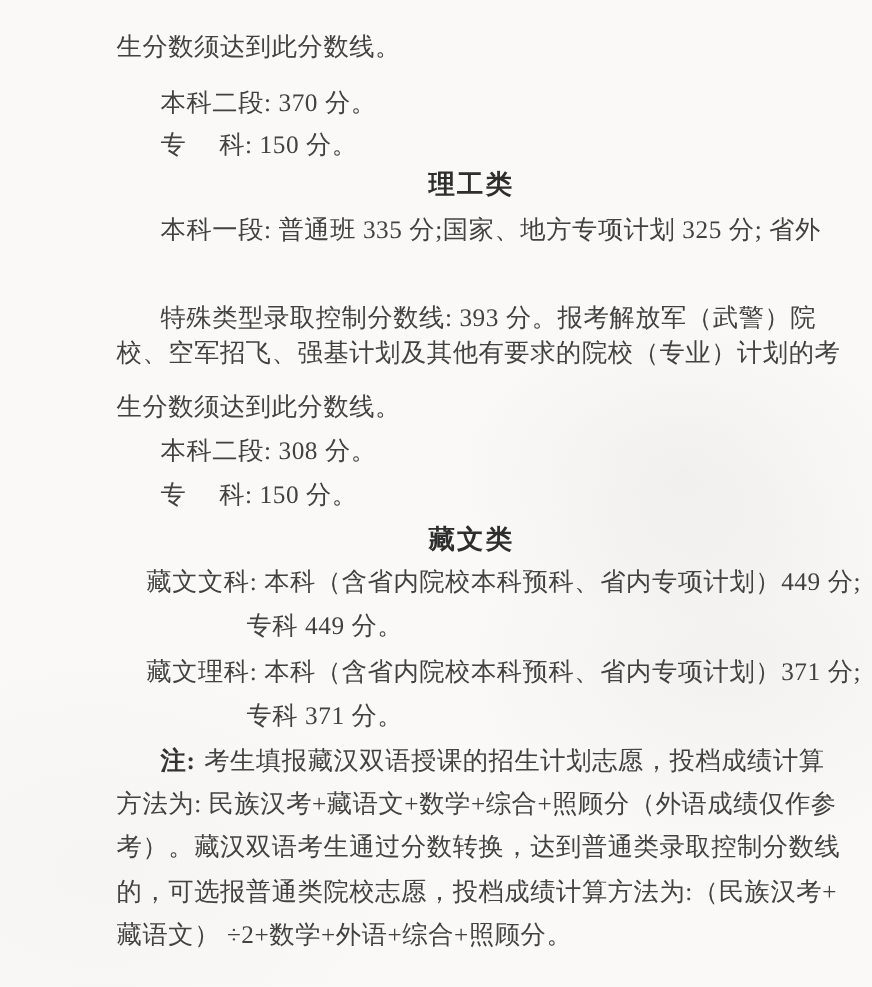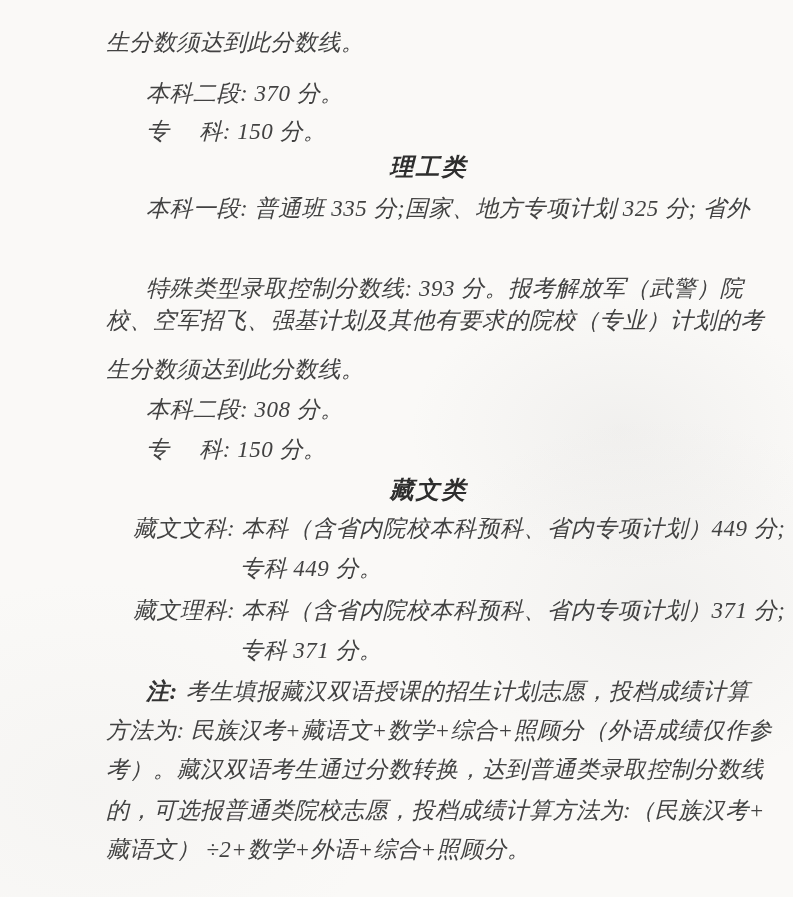--- a/index.html
+++ b/index.html
@@ -12,33 +12,32 @@
     width: 793px;
     height: 897px;
     overflow: hidden;
     background-color: #faf9f7;
     background-image:
       radial-gradient(ellipse 300px 200px at 620px 430px, rgba(185,185,185,0.14), transparent 70%),
       radial-gradient(ellipse 350px 260px at 660px 600px, rgba(185,185,185,0.12), transparent 70%),
       radial-gradient(ellipse 420px 300px at 90px 790px, rgba(200,200,200,0.09), transparent 70%);
     font-family: "Liberation Serif", serif;
     color: #424242;
-    font-style: italic;
   }
   .line {
     position: absolute;
     font-size: 23px;
     line-height: 26px;
     white-space: nowrap;
     letter-spacing: 0.5px;
   }
   .m  { left: 106px; }  
   .i  { left: 146px; text-align: center; }  
   .tl { left: 133px; }  
-  .tc { left: 240px; }  
+  .tc { left: 224px; }  
   .heading {
     position: absolute;
     left: 0;
     width: 100%;
     text-align: center;
     font-family: "Liberation Sans", sans-serif;
     font-weight: 700;
     font-size: 24px;
     letter-spacing: 2px;
     color: #2e2e2e;

